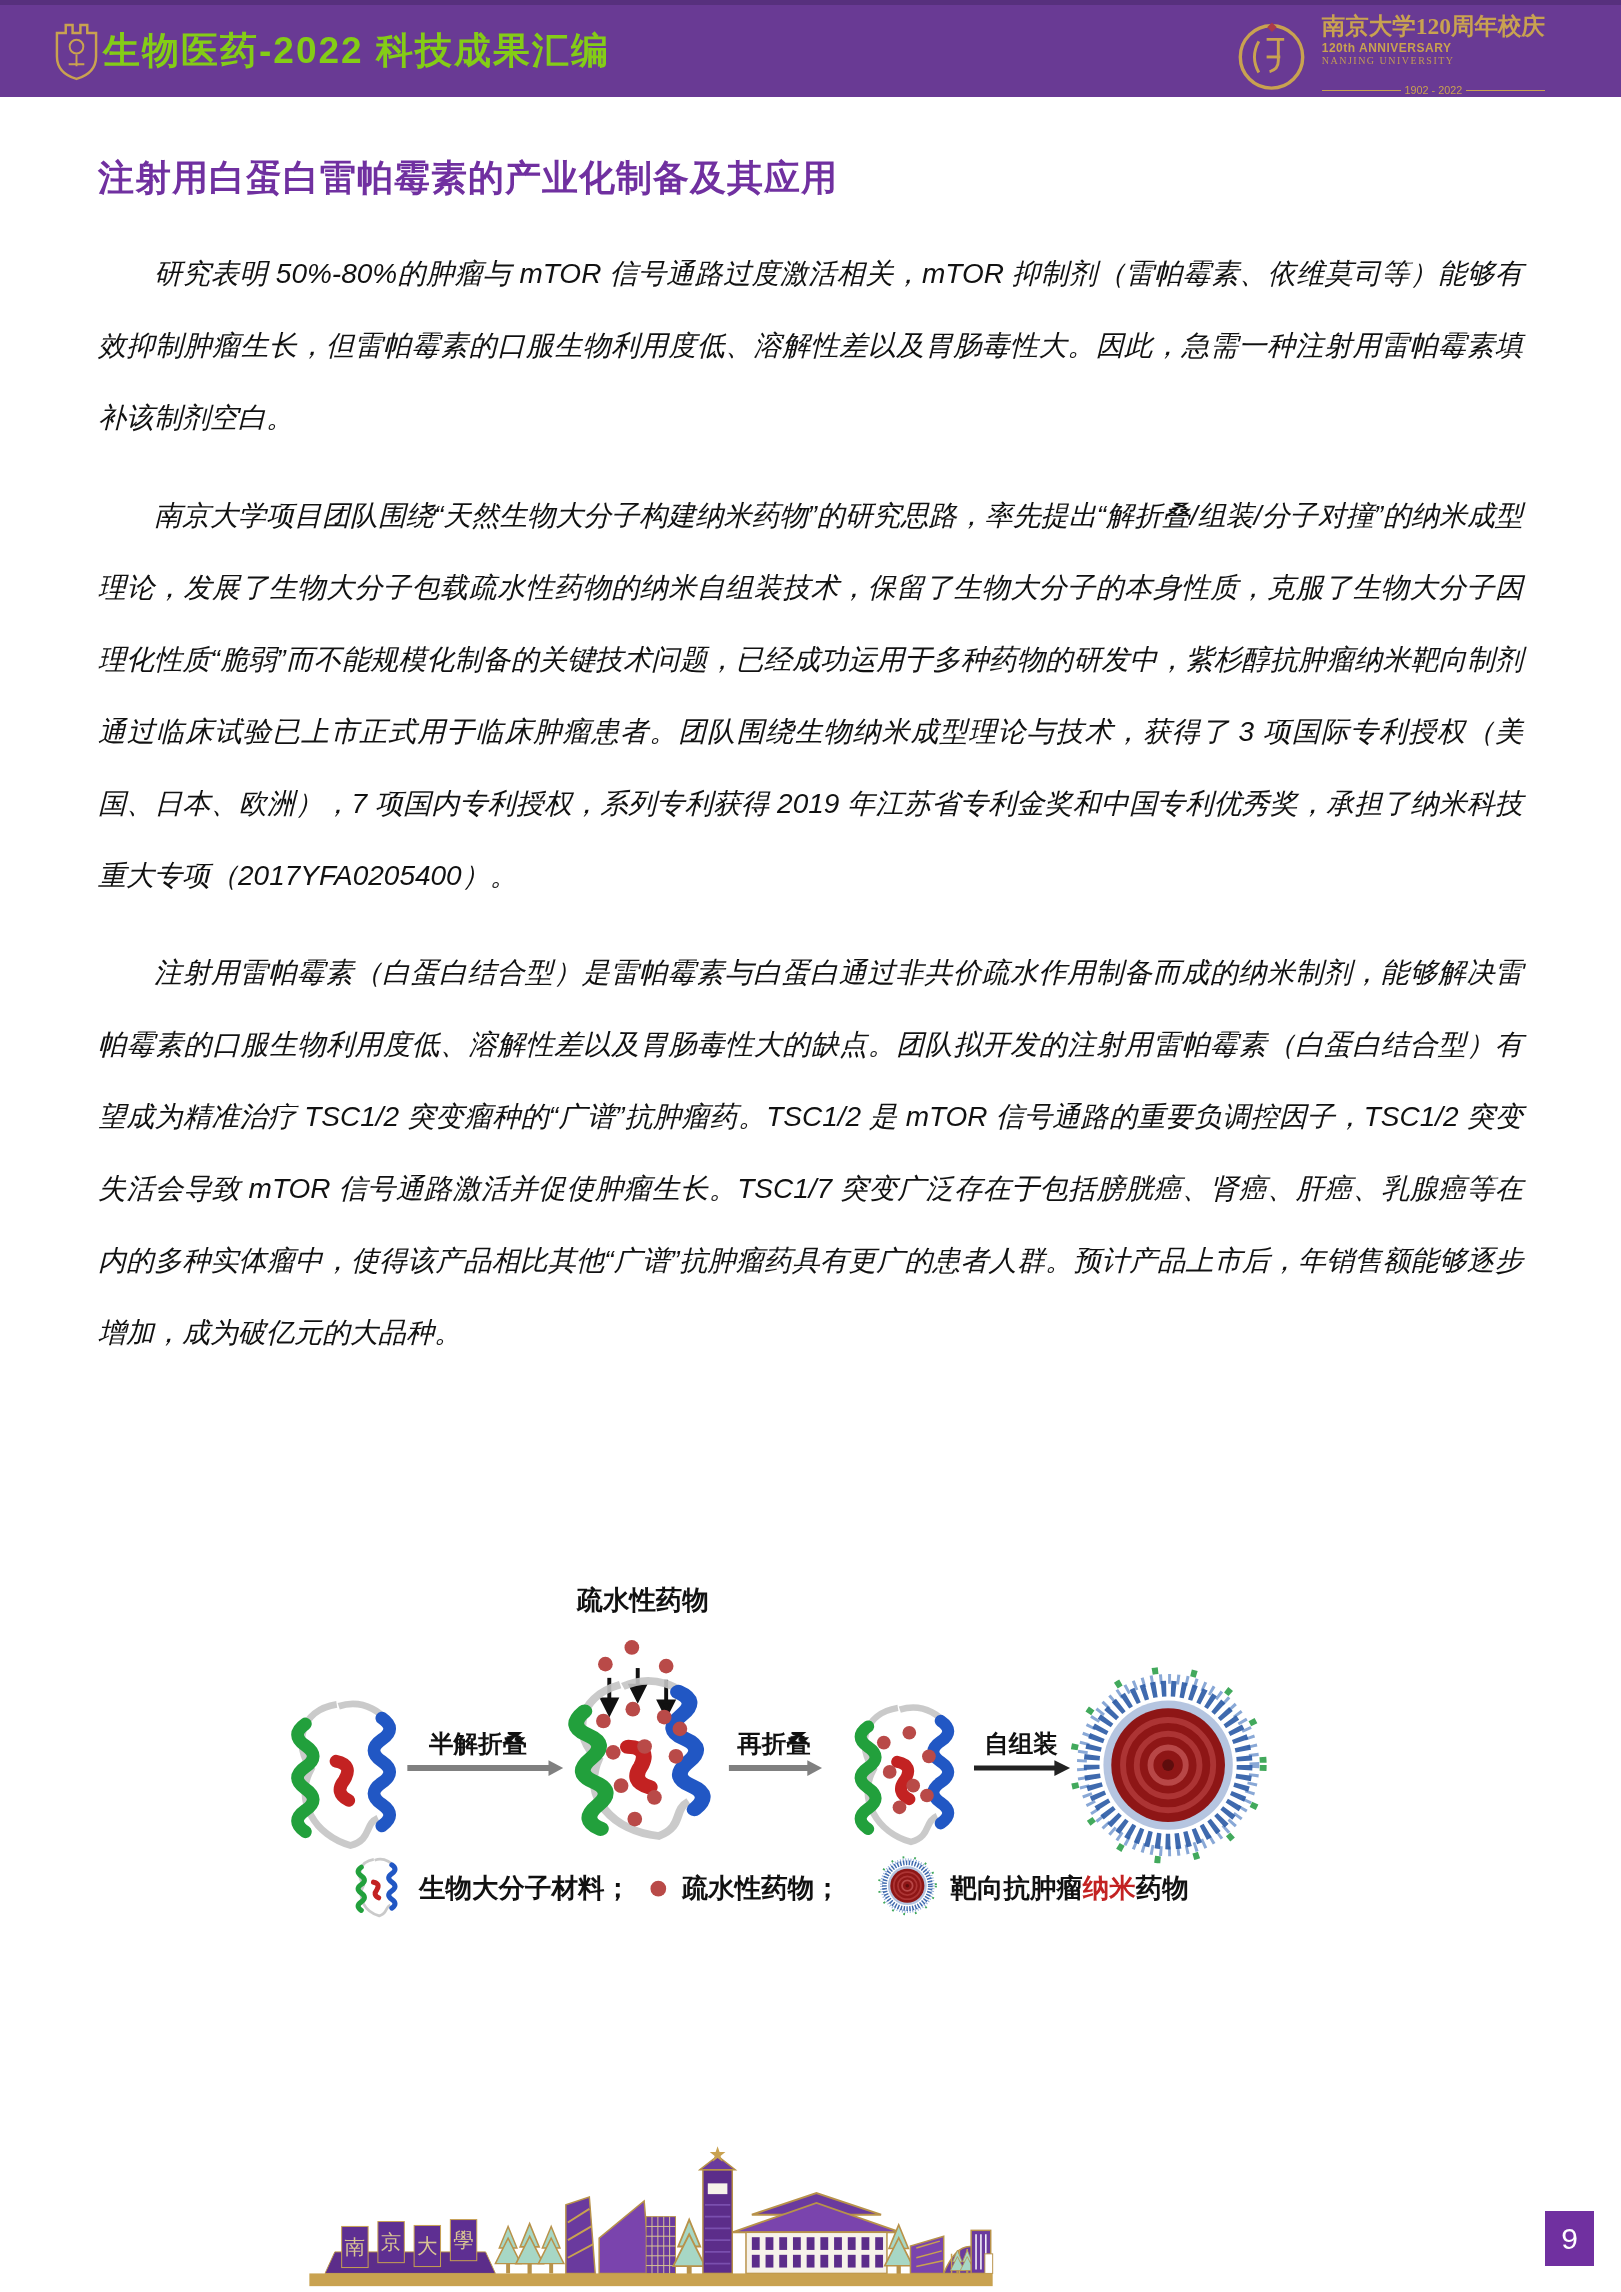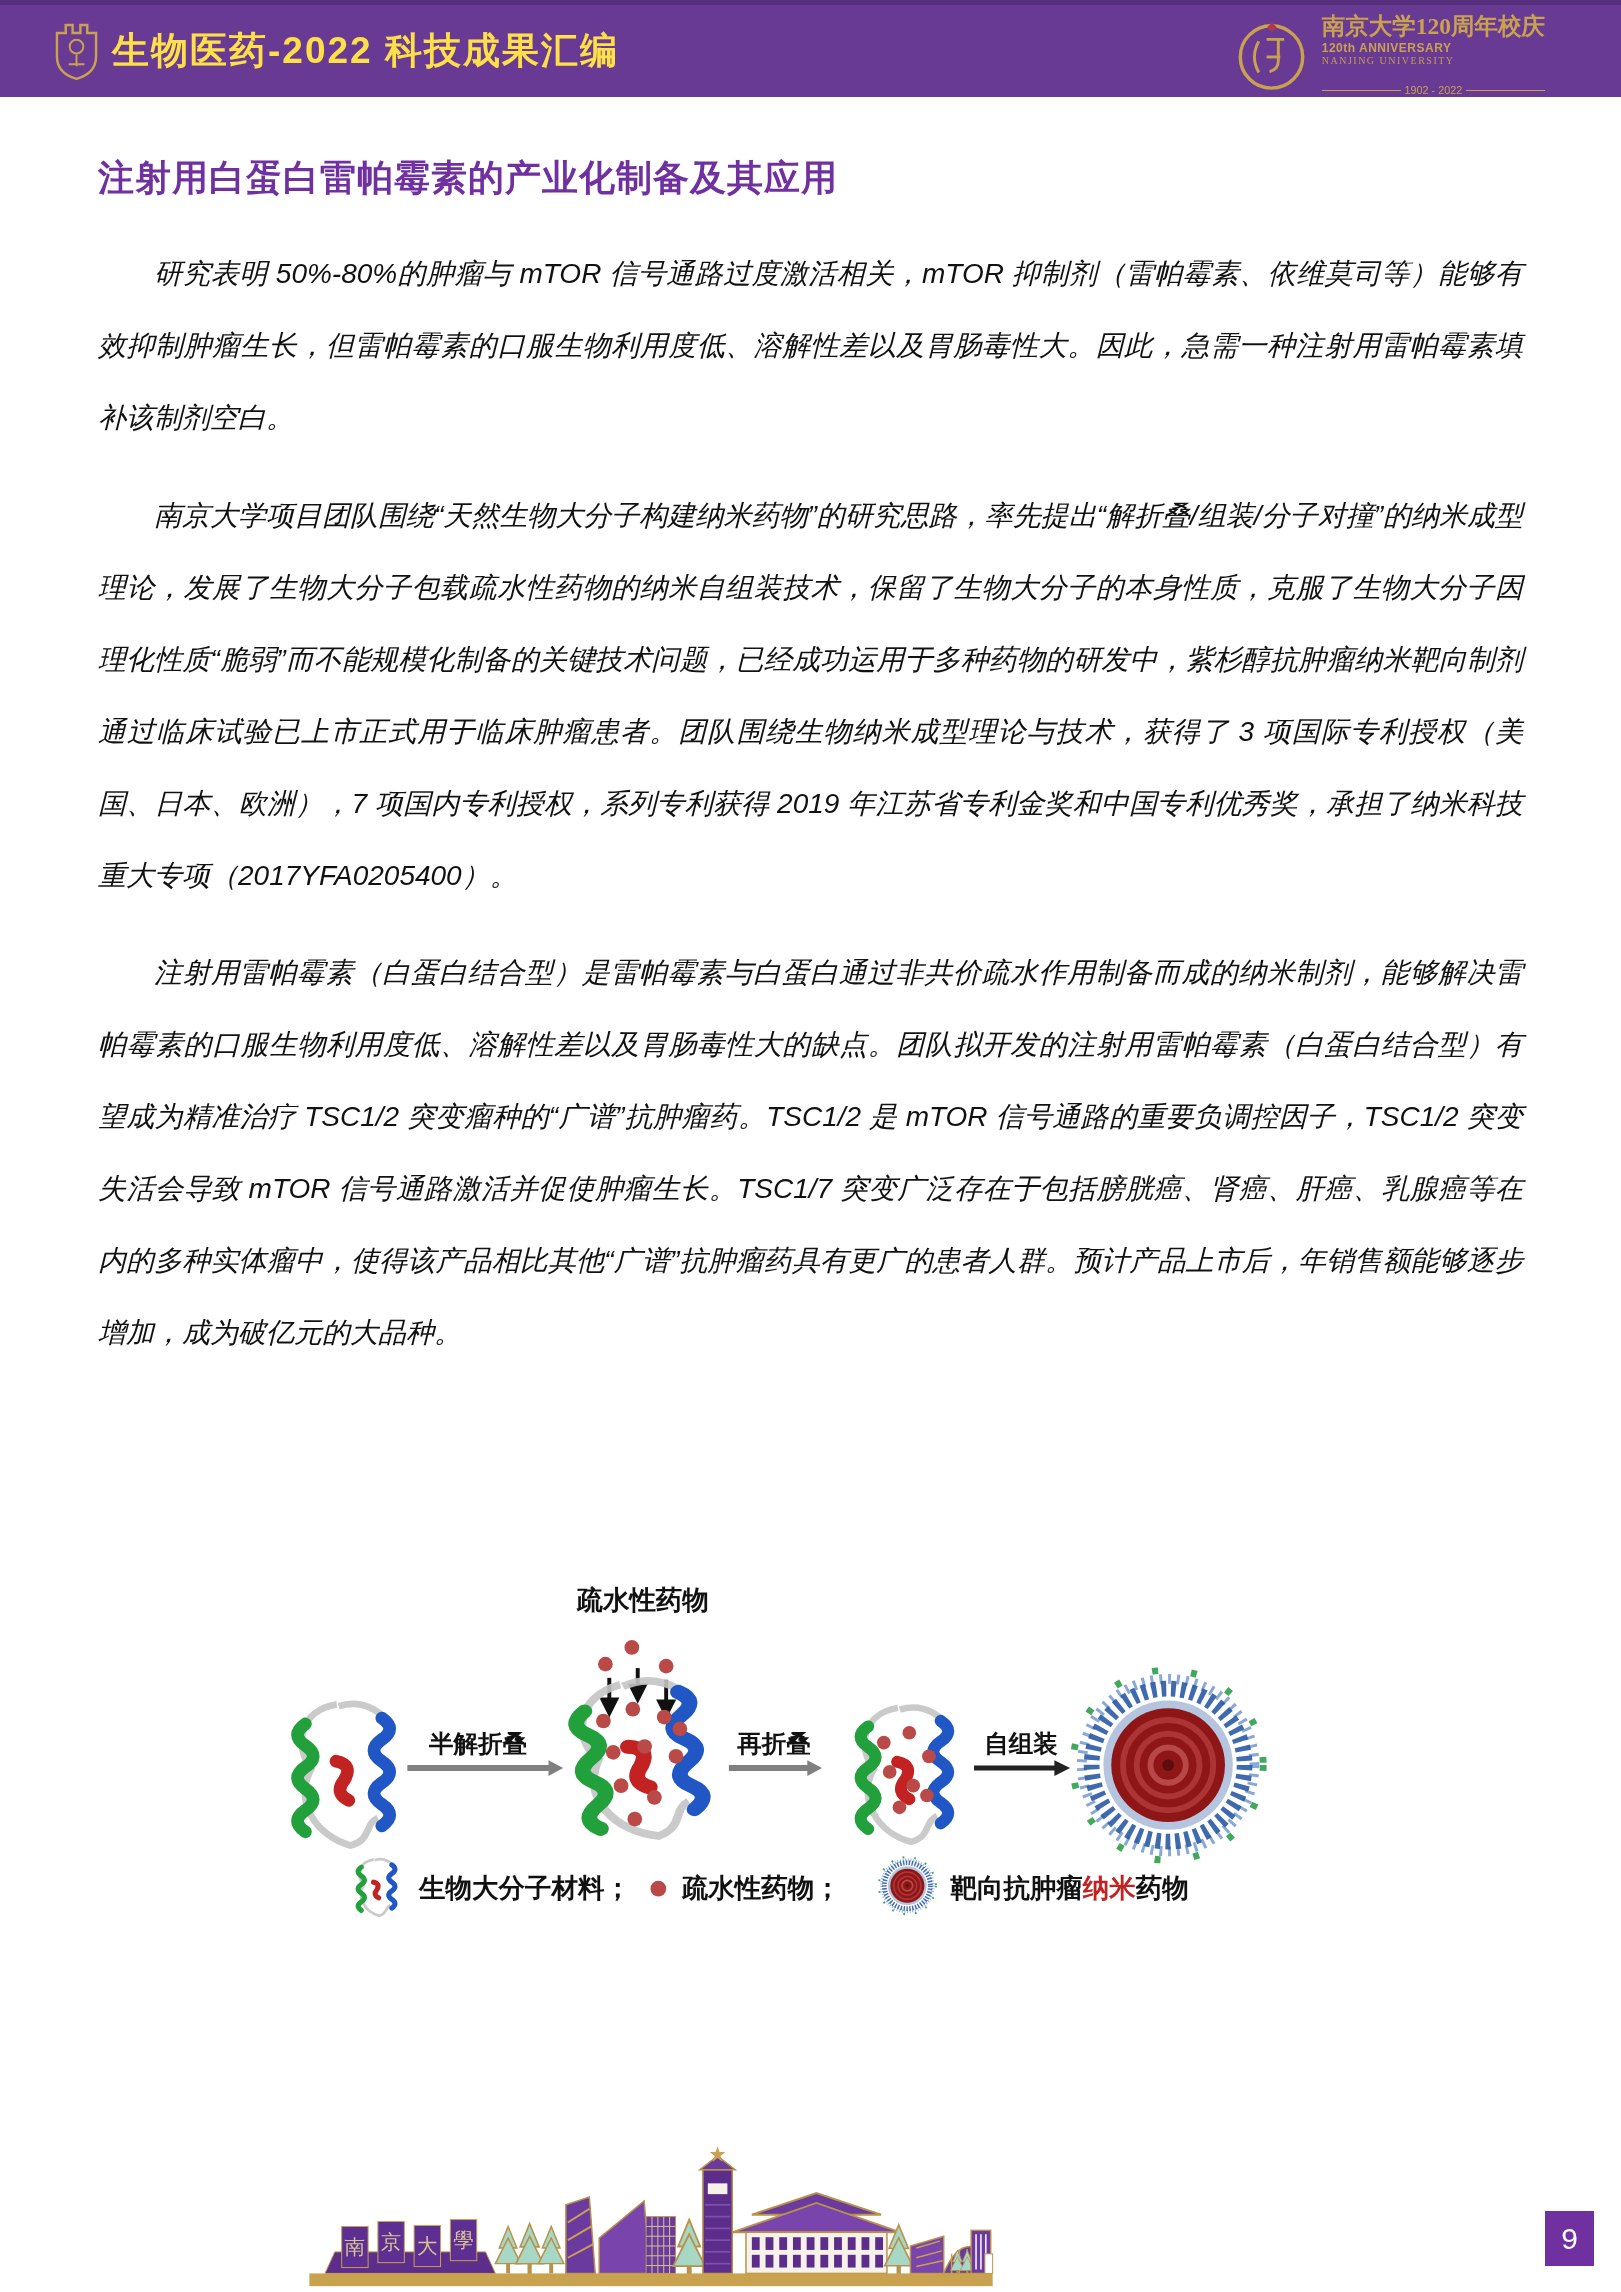--- a/index.html
+++ b/index.html
@@ -9,22 +9,22 @@
     font-family:"Liberation Sans",sans-serif;
   }
   
   .header{
     position:absolute;top:0;left:0;right:0;height:97px;
     background:#693a94;border-top:5.9px solid #57307d;
     box-sizing:border-box;display:flex;align-items:center;
   }
   .shield-wrap{margin-left:54px;flex:0 0 auto;display:flex;align-items:center;}
   .header-title{
-    color:#fde047;font-weight:bold;font-size:37px;letter-spacing:2px;
-    margin-left:13px;white-space:nowrap;
+    color:#84cc16;font-weight:bold;font-size:37px;letter-spacing:2px;
+    margin-left:4px;white-space:nowrap;
   }
   .anniv{
     position:absolute;right:76px;top:7.8px;display:flex;align-items:center;gap:13.7px;
     color:#c9a250;
   }
   .anniv-text{display:flex;flex-direction:column;line-height:1.18;}
   .anniv-zh{font-family:"Liberation Serif",serif;font-weight:bold;font-size:23.5px;white-space:nowrap;}
   .anniv-en{font-weight:bold;font-size:12px;letter-spacing:0.5px;}
   .anniv-univ{font-size:10px;letter-spacing:1.5px;opacity:.92;font-family:Liberation Serif, serif;}
   .anniv-years{display:flex;align-items:center;gap:4px;font-size:10.8px;margin-top:18px;}

